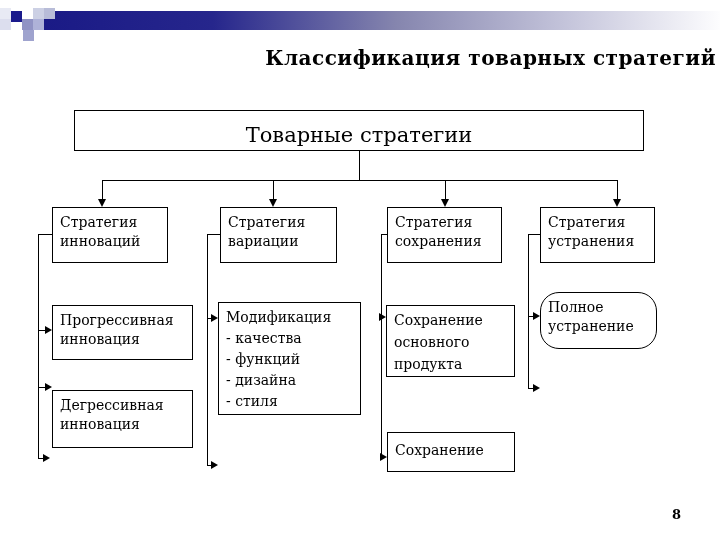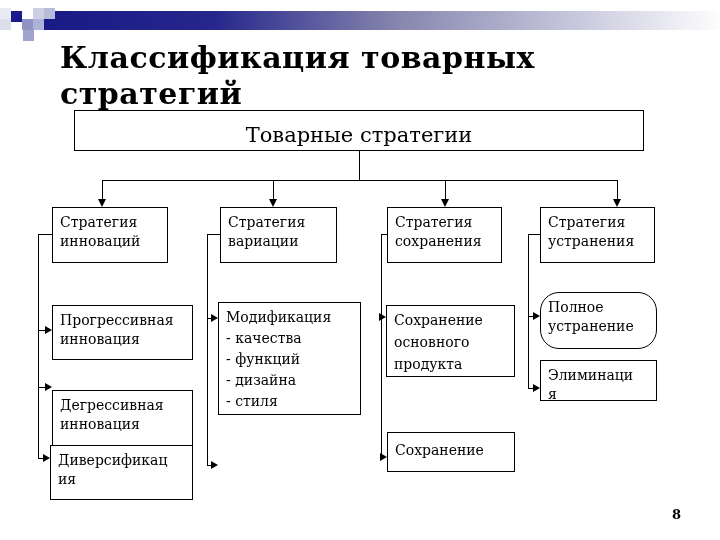--- a/index.html
+++ b/index.html
@@ -4,21 +4,21 @@
 <style>
   html,body{margin:0;padding:0;background:#fff;}
   .slide{position:relative;width:720px;height:540px;background:#ffffff;overflow:hidden;
          font-family:"DejaVu Serif","Liberation Serif",serif;color:#000;}
   
   .deco-bar{position:absolute;left:44px;top:11px;width:676px;height:19px;
     background:linear-gradient(90deg,#1a1a86 0%,#26268c 25%,#8585ae 52%,#c6c6dc 78%,#fdfdfe 100%);}
   .sq{position:absolute;width:11px;height:11px;}
   
   .title{position:absolute;left:60px;right:4px;top:40px;height:38px;
-    font-size:30px;line-height:36px;font-weight:bold;text-align:left;letter-spacing:.5px;}
+    font-size:20px;line-height:36px;font-weight:bold;text-align:right;letter-spacing:.5px;}
   
   .box{position:absolute;border:1px solid #000;background:#fff;box-sizing:border-box;
     font-size:14px;line-height:19px;padding:5px 7px;white-space:pre-line;overflow:hidden;}
   .root-box{font-size:21px;line-height:37px;text-align:center;padding:6px;white-space:nowrap;}
   .lh21{line-height:21px;padding-top:4px;}
   .lh22{line-height:22px;padding-top:3px;}
   .small{font-size:13px;line-height:17px;padding-top:4px;}
   .vpad{padding-top:8px;}
   
   .line{position:absolute;background:#000;}
@@ -92,34 +92,30 @@
   <div class="line" style="left:528px;top:234px;width:1px;height:154px;"></div>
   <div class="line" style="left:528px;top:316px;width:5px;height:1px;"></div>
   <div class="ah-r" style="left:533px;top:312px;"></div>
   <div class="line" style="left:528px;top:388px;width:5px;height:1px;"></div>
   <div class="ah-r" style="left:533px;top:384px;"></div>
 
   <div class="box" style="left:52px;top:305px;width:141px;height:55px;">Прогрессивная
 инновация</div>
   <div class="box" style="left:52px;top:374px;width:141px;height:58px;margin-top:16px;">Дегрессивная
 инновация</div>
-  <div class="box" style="left:50px;top:445px;width:143px;height:55px;">Диверсификац
-ия</div>
 
   <div class="box lh21" style="left:218px;top:302px;width:143px;height:113px;">Модификация
 - качества
 - функций
 - дизайна
 - стиля</div>
 
   <div class="box lh22" style="left:386px;top:305px;width:129px;height:72px;">Сохранение
 основного
 продукта</div>
   <div class="box vpad" style="left:387px;top:432px;width:128px;height:40px;">Сохранение</div>
 
   <div class="box" style="left:540px;top:292px;width:117px;height:57px;border-radius:19px;">Полное
 устранение</div>
-  <div class="box" style="left:540px;top:360px;width:117px;height:41px;">Элиминаци
-я</div>
 
   <div class="pagenum">8</div>
 
 </div>
 
 </body></html>

